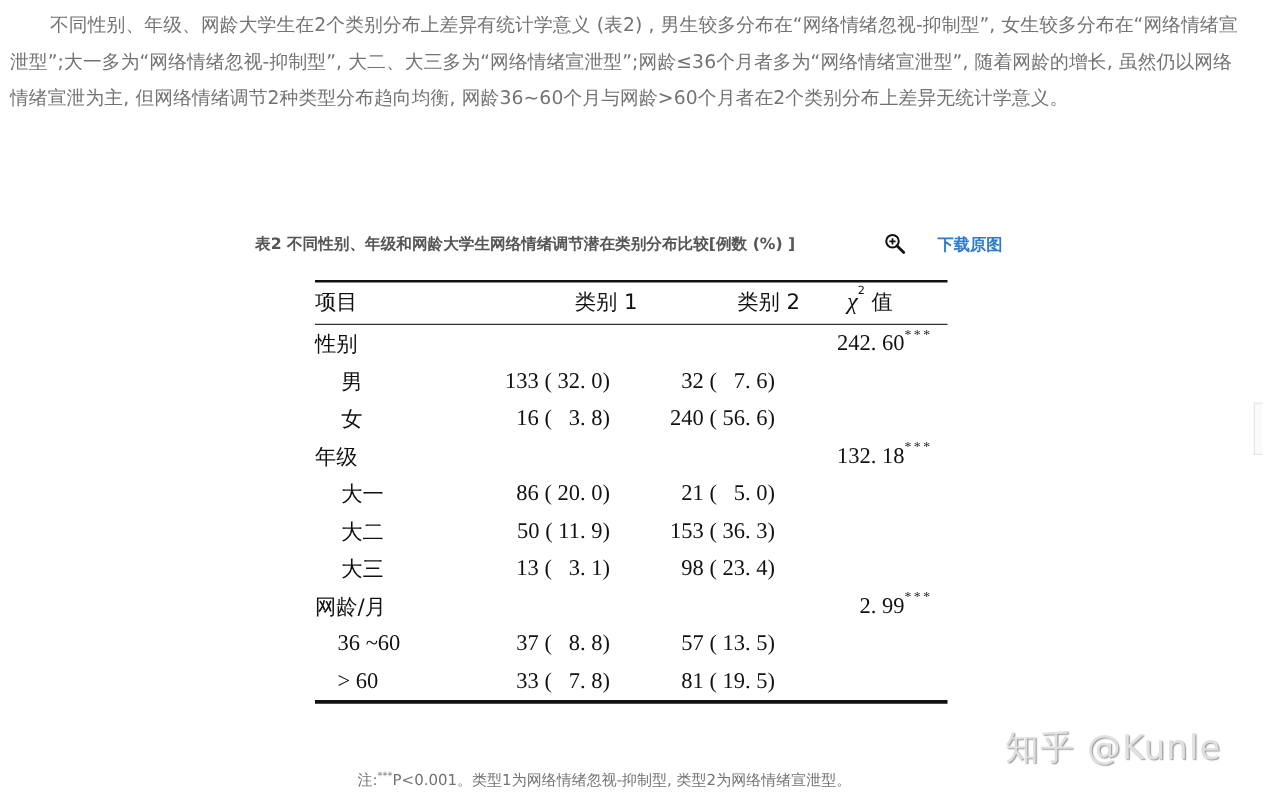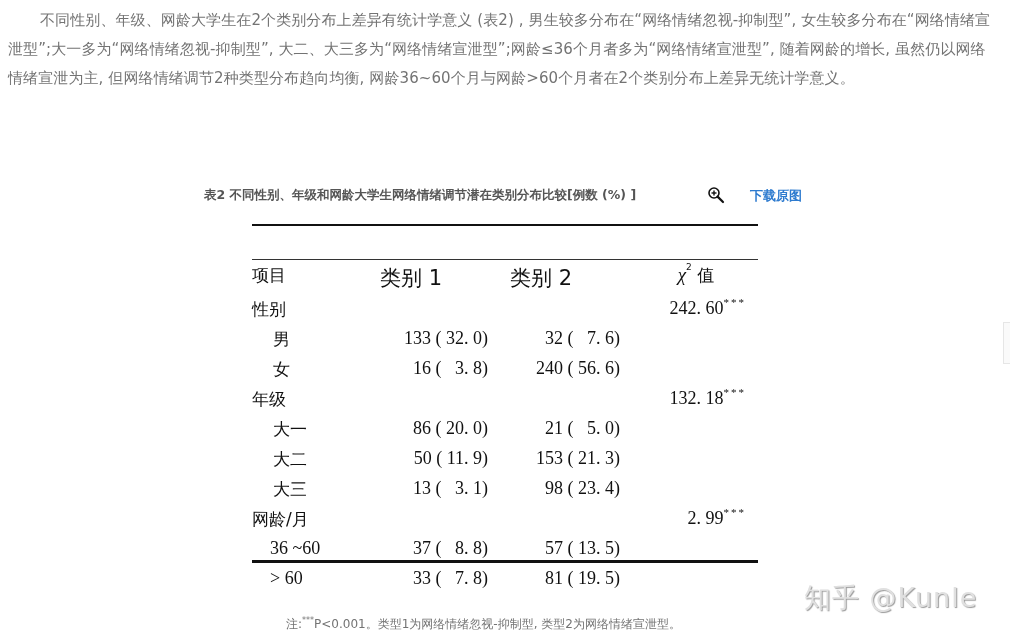--- a/index.html
+++ b/index.html
@@ -29,28 +29,28 @@
   }
   .tbl {
     position: absolute; left: 252px; top: 224px; width: 506px;
     font-family: "Liberation Serif", "DejaVu Serif", serif; color: #111111;
   }
   .rule-top { height: 2px; background: #111; }
   .rule-mid { height: 1px; background: #333; margin-top: 0; }
   .rule-bot { height: 3px; background: #111; }
   .row { position: relative; height: 30px; font-size: 18px; }
   .hdr { height: 33px; }
-  .cell { position: absolute; top: 4px; white-space: pre; margin-top: 34px; }
+  .cell { position: absolute; top: 4px; white-space: pre; }
   .c0 { left: 0; font-family: "DejaVu Sans", sans-serif; font-size: 17px; }
   .c0.sub { left: 21px; }
   .c0.subnum { left: 18px; font-family: "Liberation Serif", serif; font-size: 18px; }
   .c1 { left: 128px; width: 108px; text-align: right; }
   .c2 { left: 260px; width: 108px; text-align: right; }
   .c3 { left: 390px; width: 104px; text-align: right; }
-  .hdr .c1, .hdr .c2 { font-family: "DejaVu Sans", sans-serif; font-size: 21px; text-align: left; }
+  .hdr .c1, .hdr .c2 { font-family: "DejaVu Sans", sans-serif; font-size: 17px; text-align: right; }
   .hdr .c1 { left: 128px; width: 130px; }
   .hdr .c2 { left: 258px; width: 130px; }
   .hdr .c3 { left: 404px; width: 80px; text-align: center; font-family: "DejaVu Sans", sans-serif; font-size: 17px; }
   .chi { font-family: "Liberation Serif", serif; font-style: italic; font-size: 19px; }
   .sup { font-size: 9px; vertical-align: top; position: relative; top: -2px; }
   .stars { font-size: 11px; vertical-align: top; letter-spacing: 2px; position: relative; top: -2px; }
   .note {
     position: absolute; left: 286px; top: 616px;
     font-size: 12px; color: #737373; white-space: nowrap;
   }
@@ -113,21 +113,21 @@
     <span class="cell c3"><span>132. 18</span><span class="stars">***</span></span>
   </div>
   <div class="row">
     <span class="cell c0 sub">大一</span>
     <span class="cell c1">86 ( 20. 0)</span>
     <span class="cell c2">21 (   5. 0)</span>
   </div>
   <div class="row">
     <span class="cell c0 sub">大二</span>
     <span class="cell c1">50 ( 11. 9)</span>
-    <span class="cell c2">153 ( 21. 3)</span>
+    <span class="cell c2">153 ( 36. 3)</span>
   </div>
   <div class="row">
     <span class="cell c0 sub">大三</span>
     <span class="cell c1">13 (   3. 1)</span>
     <span class="cell c2">98 ( 23. 4)</span>
   </div>
 
   <div class="row">
     <span class="cell c0">网龄/月</span>
     <span class="cell c3"><span>2. 99</span><span class="stars">***</span></span>

